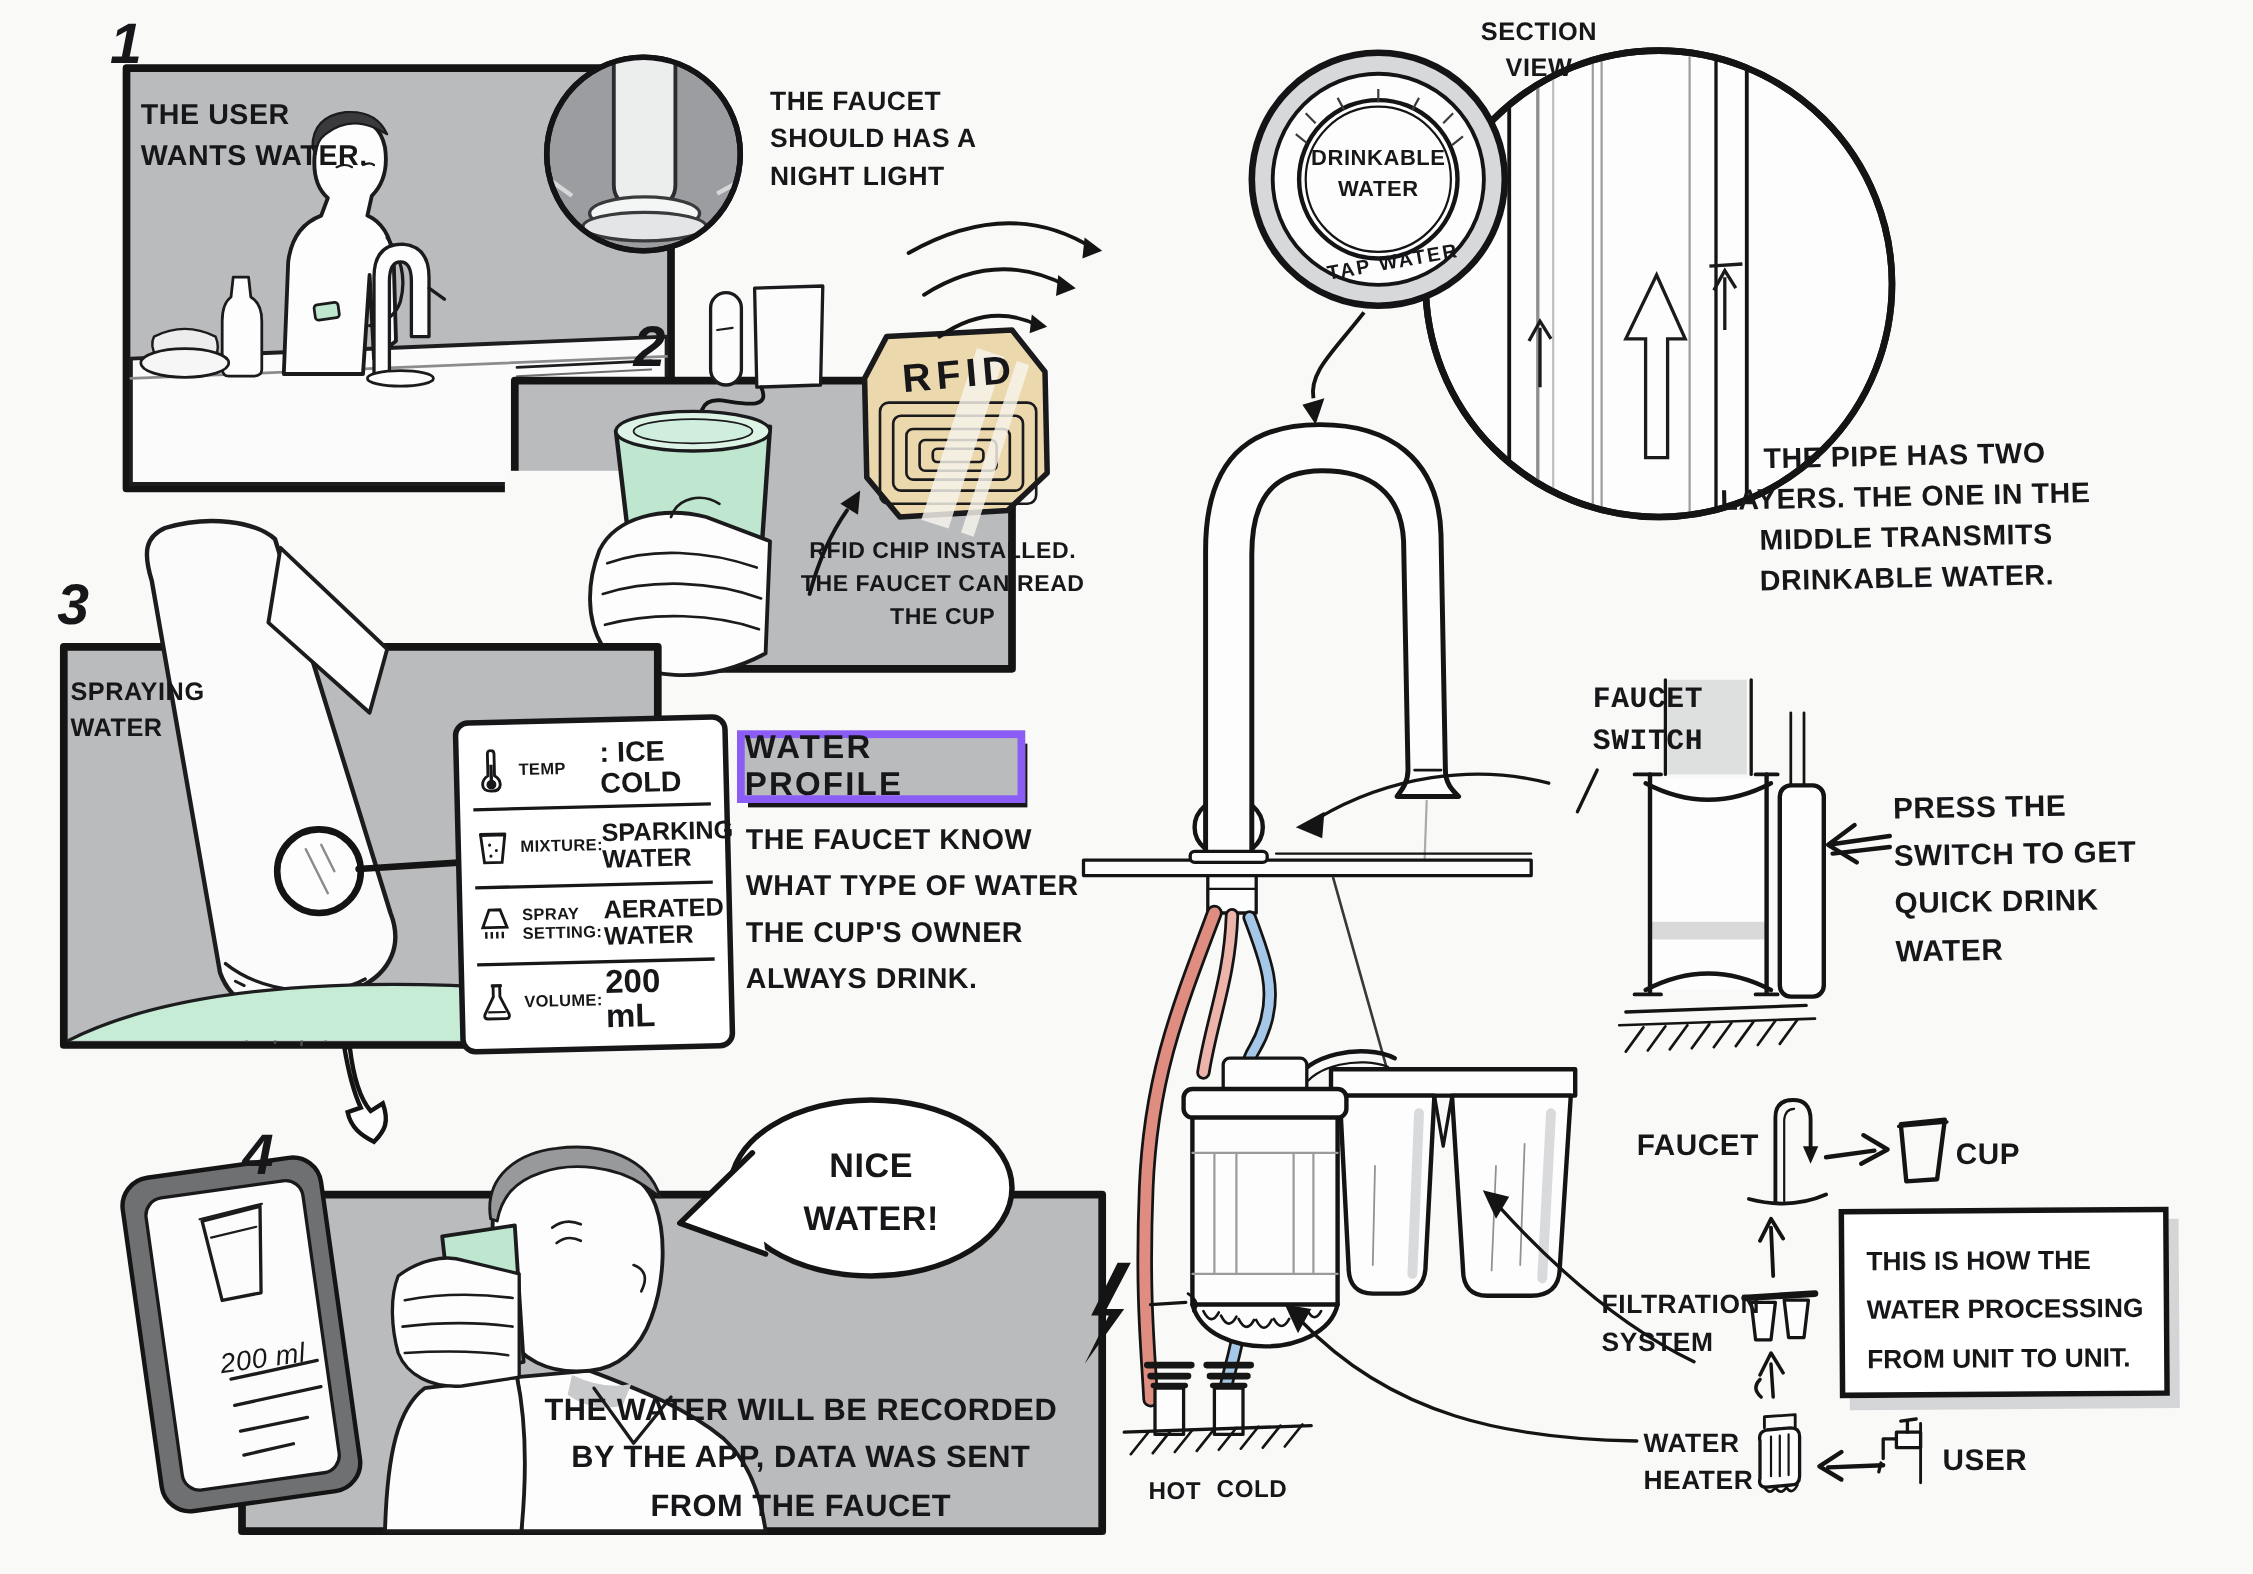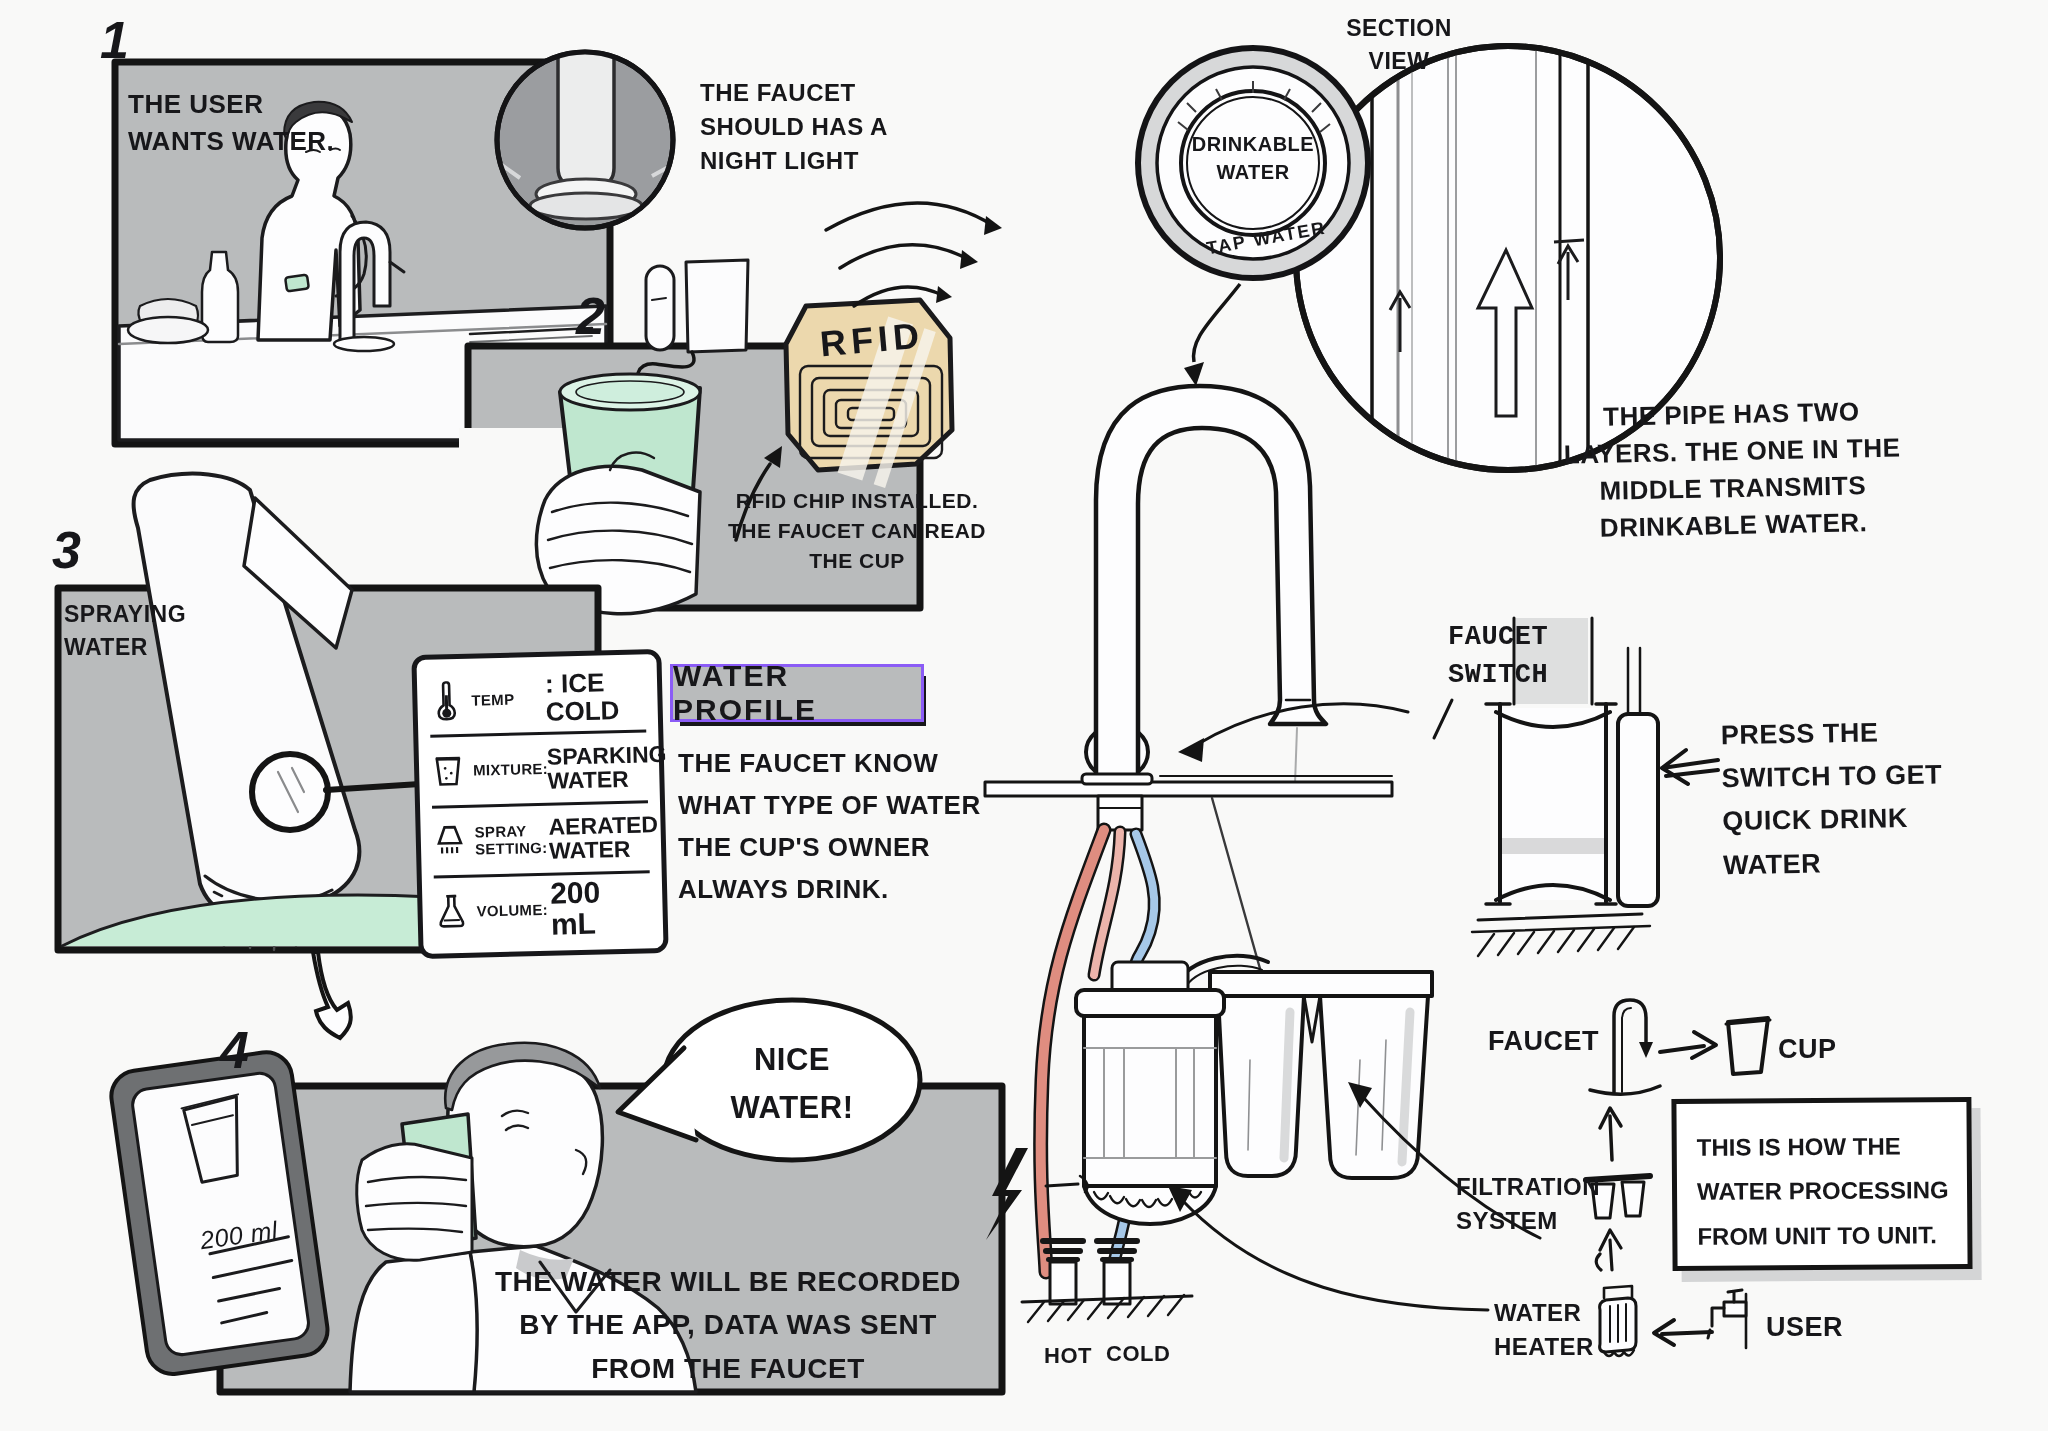--- a/index.html
+++ b/index.html
@@ -11,21 +11,21 @@
   .num{font-size:52px;font-weight:900;font-style:italic;letter-spacing:0;line-height:1;}
   .card{position:absolute;z-index:3;left:415px;top:652px;width:250px;height:304px;background:#fff;
         border:5px solid #17171a;border-radius:14px;transform:rotate(-1.4deg);box-sizing:border-box;
         padding:8px 12px;display:flex;flex-direction:column;}
   .prow{flex:1;display:flex;align-items:center;gap:8px;border-bottom:3px solid #17171a;min-height:0;}
   .prow:last-child{border-bottom:none;}
   .picon{flex:0 0 34px;display:flex;align-items:center;justify-content:center;}
   .plabel{font-size:15px;font-weight:700;width:66px;line-height:1.15;letter-spacing:.3px;}
   .pvalue{font-size:23px;font-weight:700;line-height:1.05;flex:1;}
   .ptitle{position:absolute;z-index:3;left:670px;top:664px;width:248px;height:52px;background:#b9bbbc;
-        border:3px solid #8b5cf6;display:flex;align-items:center;justify-content:center;
+        border:7px solid #8b5cf6;display:flex;align-items:center;justify-content:center;
         font-size:30px;font-weight:700;letter-spacing:2px;box-shadow:6px 8px 0 -4px #17171a;}
   .note{position:absolute;z-index:3;left:1672px;top:1098px;width:300px;height:172px;background:#fff;
         border:5px solid #141414;box-sizing:border-box;padding:22px 14px 10px 20px;font-size:24px;
         font-weight:700;line-height:1.85;box-shadow:9px 11px 0 #d4d5d6;transform:rotate(-.4deg);}
 </style>
 </head>
 <body>
 
 <div class="canvas">
 
@@ -350,21 +350,21 @@
 <div class="t num" style="left:100px;top:14px;">1</div>
 <div class="t" style="left:128px;top:86px;width:220px;font-size:26px;">THE USER WANTS WATER.</div>
 <div class="t" style="left:700px;top:76px;width:210px;font-size:24px;">THE FAUCET SHOULD HAS A NIGHT LIGHT</div>
 
 <div class="t num" style="left:576px;top:290px;">2</div>
 
 <div class="t ctr" style="left:812px;top:314px;width:120px;font-size:36px;letter-spacing:5px;transform:rotate(-5deg);">RFID</div>
 <div class="t ctr" style="left:728px;top:486px;width:258px;font-size:21px;">RFID CHIP INSTALLED. THE FAUCET CAN READ THE CUP</div>
 
 <div class="t num" style="left:52px;top:524px;">3</div>
-<div class="t" style="left:64px;top:598px;width:130px;font-size:23px;">SPRAYING WATER</div>
+<div class="t" style="left:64px;top:612px;width:130px;font-size:23px;">SPRAYING WATER</div>
 
 <div class="card">
   <div class="prow">
     <span class="picon">
       <svg width="22" height="40" viewBox="0 0 22 40">
             <path d="M8,4 Q8,1 11,1 Q14,1 14,4 L14,24 Q19,27 19,32 Q19,38 11,38 Q3,38 3,32 Q3,27 8,24 Z" fill="none" stroke="#17171a" stroke-width="2.6"></path>
             <circle cx="11" cy="32" r="4.5" fill="#17171a"></circle>
             <line x1="11" y1="28" x2="11" y2="14" stroke="#17171a" stroke-width="3"></line>
           </svg>
     </span>

